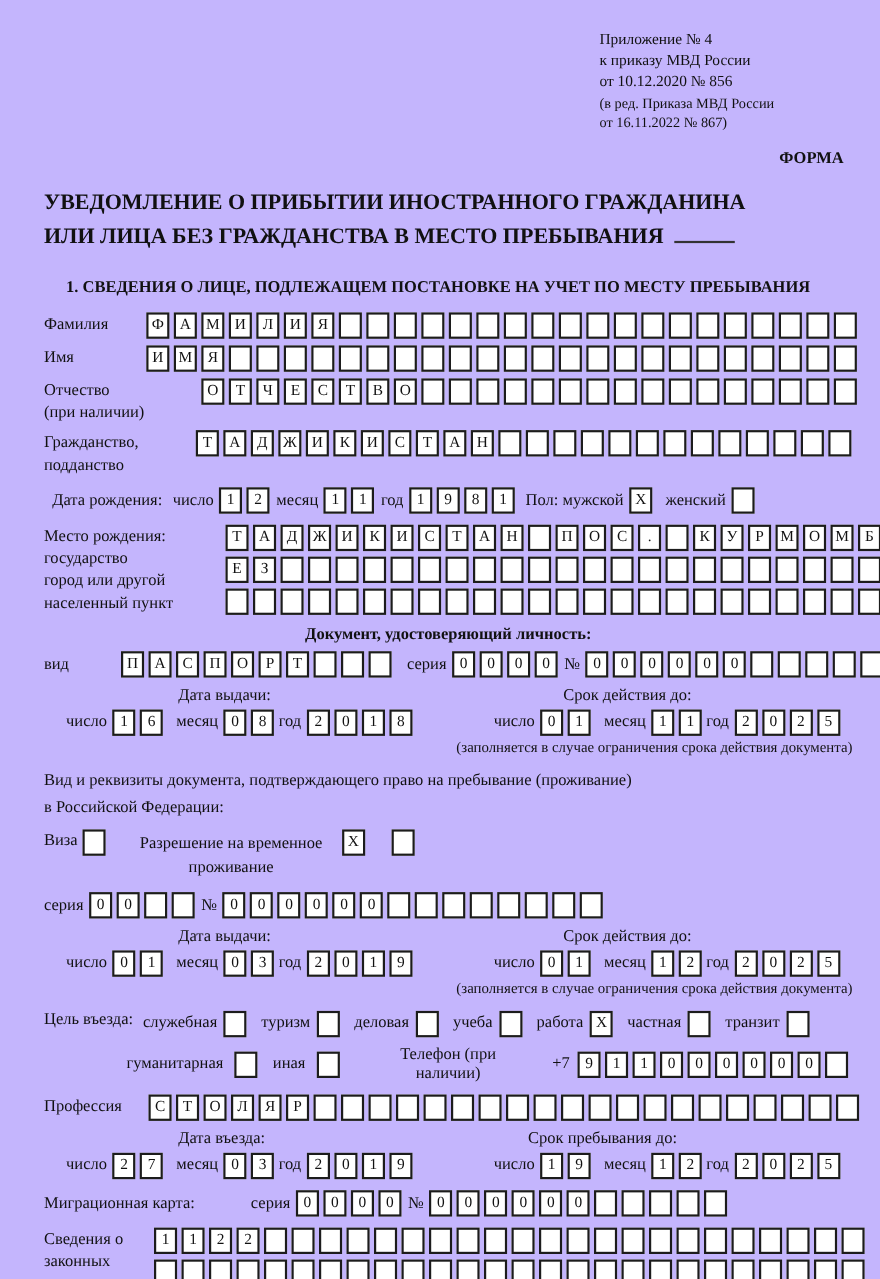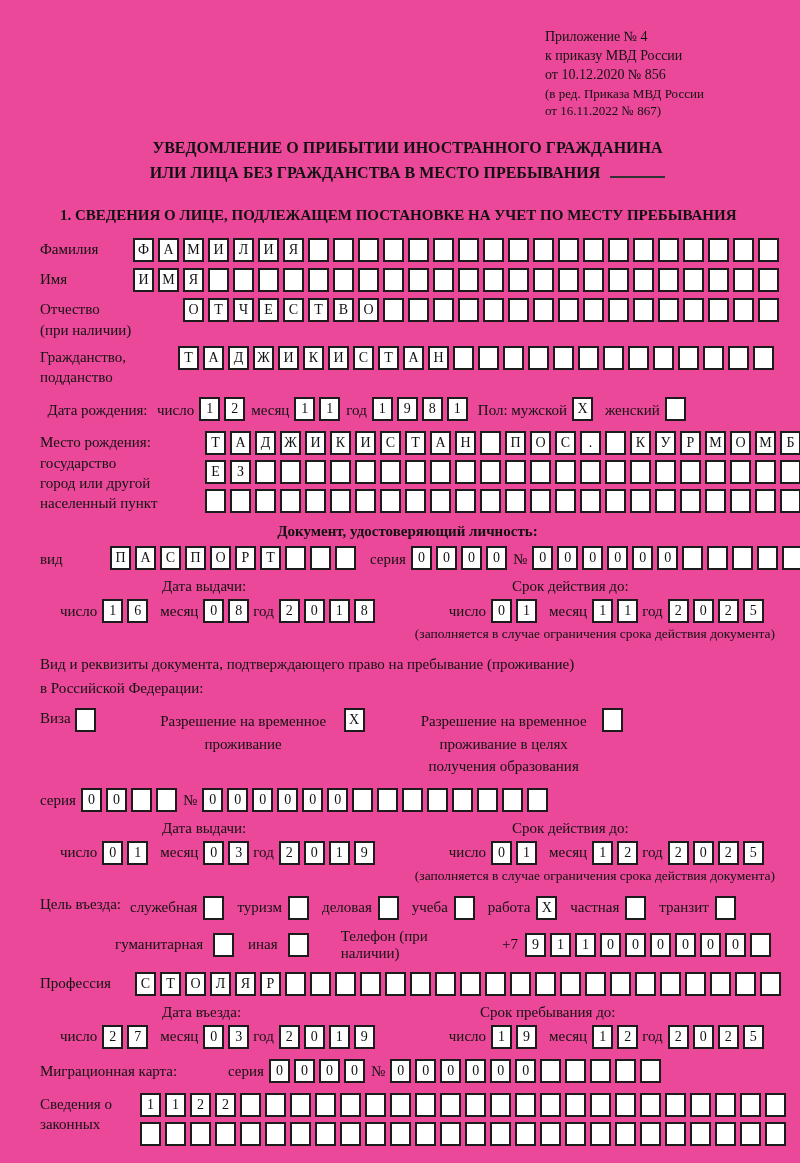--- a/index.html
+++ b/index.html
@@ -1,35 +1,35 @@
 <!DOCTYPE html>
 <html><head>
 <meta charset="utf-8">
 <style>
   html,body { margin:0; padding:0; background:#ffffff; }
   .page {
     width:800px; height:1163px; box-sizing:border-box;
     padding:28px 25px 0 40px;
     font-family:"Liberation Serif","DejaVu Serif",serif;
-    color:#111; font-size:15px; overflow:hidden; background:#ec4899;
+    color:#111; font-size:15px; overflow:hidden; background:#c4b5fd;
   }
   
   .box {
     display:inline-flex; align-items:center; justify-content:center;
     width:17px; height:20px; border:2px solid #1c1c1c; margin-right:4px;
     font-size:14px; line-height:20px; flex:none; background:#fff;
   }
   .boxes { display:flex; flex-wrap:nowrap; }
   .boxcol { display:flex; flex-direction:column; gap:5px; }
 
   .annex { margin-left:505px; line-height:1.35; font-size:14px; }
   .annex .small { font-size:13px; }
   .forma { text-align:right; padding-right:8px; font-weight:bold; font-size:15px; margin-top:16px; }
 
-  .title { text-align:center; font-weight:bold; font-size:16px; line-height:1.55; margin-top:16px; }
+  .title { text-align:left; font-weight:bold; font-size:20px; line-height:1.55; margin-top:16px; }
   .blank-underline { display:inline-block; width:55px; border-bottom:2px solid #333; margin-left:10px; }
 
   .section-heading { font-weight:bold; font-size:15px; margin-top:22px; margin-left:20px; }
 
   .frow { display:flex; align-items:flex-start; margin-top:6px; }
   .frow .flabel { flex:none; padding-top:1px; line-height:1.35; }
   .w93  { width:93px; }
   .w143 { width:143px; }
   .w138 { width:138px; }
   .w165 { width:165px; }
@@ -48,44 +48,45 @@
   .dh2 { position:absolute; left:472px; }
   .dh2b { position:absolute; left:440px; }
   .date-row { display:flex; align-items:center; margin-top:2px; margin-left:20px; }
   .date-row .dlabel { margin-right:5px; flex:none; }
   .date-row .gap8 { width:8px; flex:none; }
   .rg { margin-left:70px; }
   .footnote-right { text-align:right; font-size:13.5px; margin-top:3px; }
 
   .intro { margin-top:10px; line-height:1.6; }
 
-  .permit-row { display:flex; align-items:flex-start; margin-top:8px;gap:33px; }
+  .permit-row { display:flex; align-items:flex-start; margin-top:8px; }
   .permit-item { display:flex; align-items:flex-start; }
   .permit-item .plabel { padding-top:2px; }
   .pl-center { text-align:center; line-height:1.5; }
   .pw175 { width:185px; }
   .pw185 { width:180px; }
 
   .purpose-row { display:flex; align-items:flex-start; margin-top:12px; }
   .purpose-row .opt { display:flex; align-items:center; margin-left:9px; }
   .purpose-row .opt-label { margin-right:6px; }
-  .purpose2 { display:flex; align-items:center; margin-top:8px; margin-left:75px; }
+  .purpose2 { display:flex; align-items:center; margin-top:8px; margin-left:75px;text-align:center; }
 </style>
 </head>
 <body>
 
 <div class="page">
 
   <div class="annex">
     <div>Приложение № 4</div>
     <div>к приказу МВД России</div>
     <div>от 10.12.2020 № 856</div>
     <div class="small">(в ред. Приказа МВД России</div>
     <div class="small">от 16.11.2022 № 867)</div>
   </div>
+  <div class="forma">ФОРМА</div>
 
   <div class="title">
     <div>УВЕДОМЛЕНИЕ О ПРИБЫТИИ ИНОСТРАННОГО ГРАЖДАНИНА</div>
     <div>
       <span>ИЛИ ЛИЦА БЕЗ ГРАЖДАНСТВА В МЕСТО ПРЕБЫВАНИЯ</span><span class="blank-underline"></span>
     </div>
   </div>
 
   <div class="section-heading">1. СВЕДЕНИЯ О ЛИЦЕ, ПОДЛЕЖАЩЕМ ПОСТАНОВКЕ НА УЧЕТ ПО МЕСТУ ПРЕБЫВАНИЯ</div>
 
@@ -432,21 +433,20 @@
           <span class="box"></span>
         </div>
     </div>
     <div class="permit-item" style="margin-left:18px;">
       <span class="plabel pl-center pw175">Разрешение на временное проживание</span>
       <div class="boxes" style="margin-left:8px;">
           <span class="box">X</span>
         </div>
     </div>
     <div class="permit-item" style="margin-left:12px;">
-      <span class="plabel pl-center pw185">Разрешение на временное проживание в целях получения образования</span>
       <div class="boxes" style="margin-left:8px;">
           <span class="box"></span>
         </div>
     </div>
   </div>
 
   <div class="frow mt10" style="align-items:center;">
     <span class="inline-lbl" style="margin-left:0;">серия</span>
     <div class="boxes">
         <span class="box">0</span>

